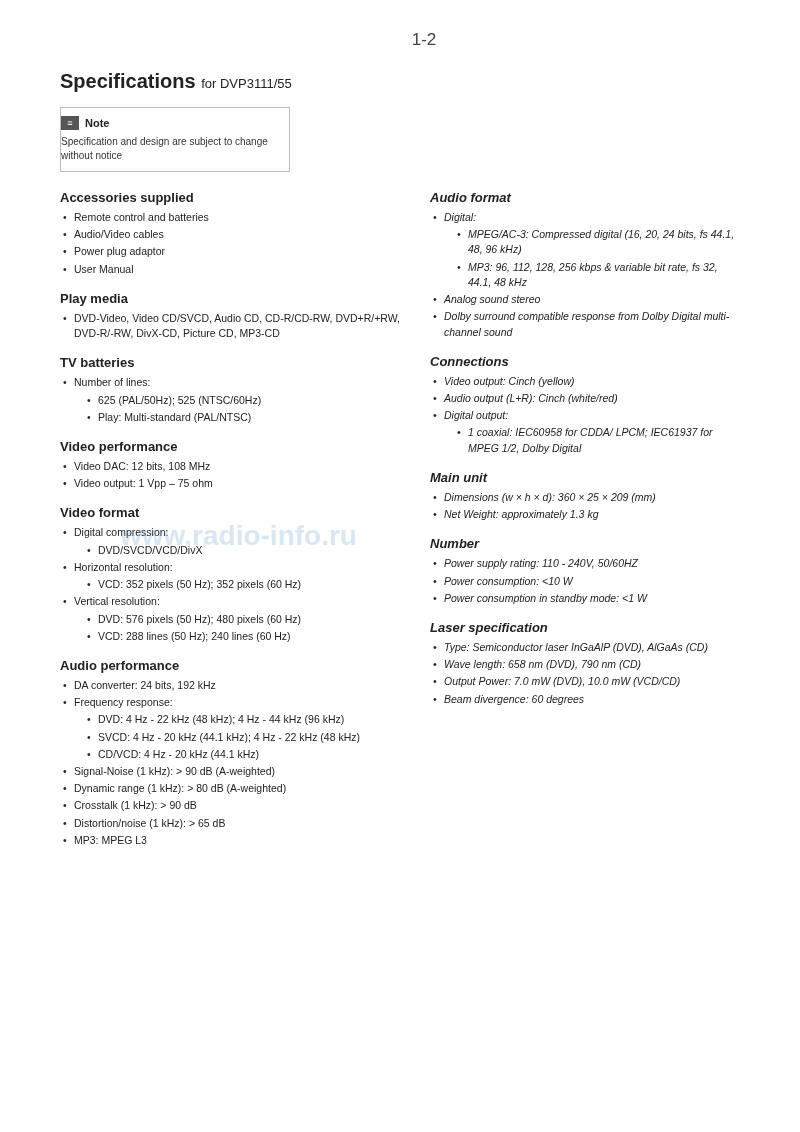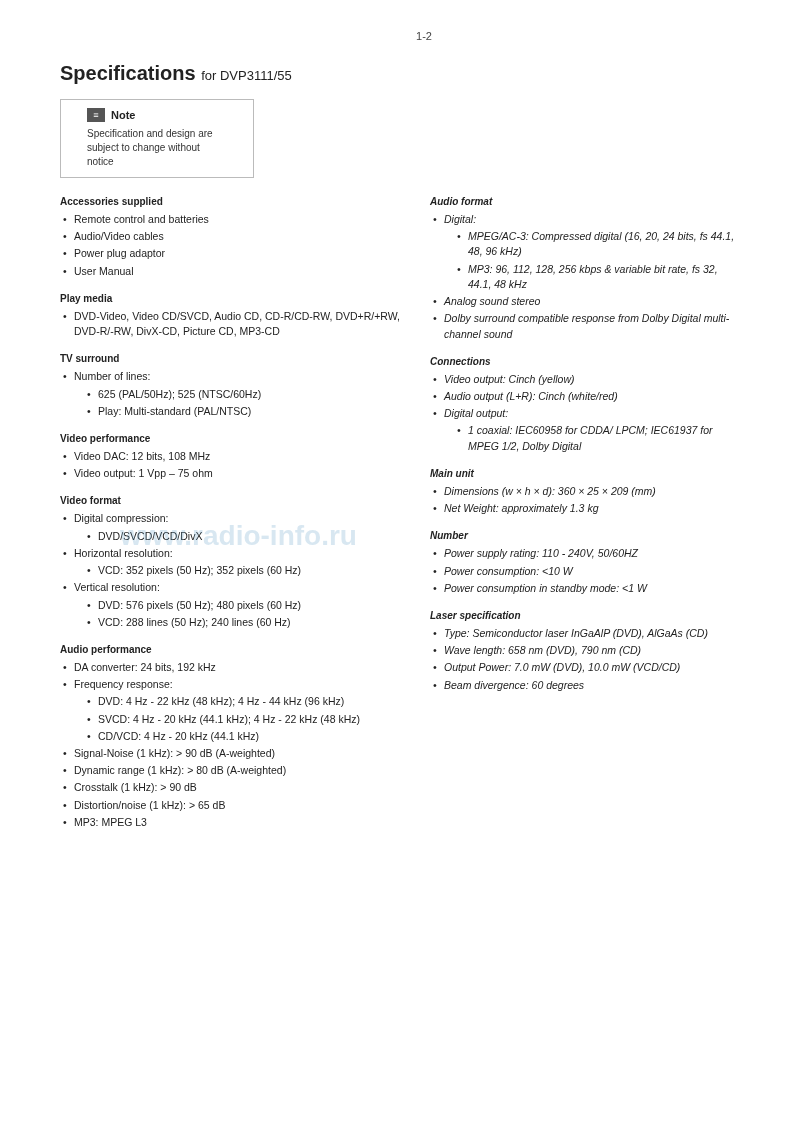--- a/index.html
+++ b/index.html
@@ -8,42 +8,42 @@
       font-family: Arial, sans-serif;
       font-size: 11px;
       color: #222;
       width: 800px;
       min-height: 1132px;
       position: relative;
     }
     .page-number {
       text-align: center;
       padding-top: 30px;
-      font-size: 11px;
+      font-size: 17px;
       color: #444;
       margin-bottom: 20px;
       padding-left: 48px;
     }
     .main-content {
       padding: 0 60px;
     }
     .page-title {
       font-size: 20px;
       font-weight: bold;
       margin-bottom: 14px;
     }
     .page-title span.normal {
       font-weight: normal;
       font-size: 13px;
     }
     .note-box {
       border: 1px solid #bbb;
-      padding: 8px 26px;
+      padding: 8px 0;
       margin-bottom: 18px;
-      width: 194px;
+      width: 230px;
       font-size: 10.5px;
     }
     .note-header {
       display: flex;
       align-items: center;
       margin-bottom: 5px;
       font-size: 11px;
       font-weight: bold;
     }
     .note-icon {
@@ -76,21 +76,21 @@
     }
     .col-right {
       flex: 1;
       font-style: italic;
     }
     .section {
       margin-bottom: 14px;
     }
     .section-title {
       font-weight: bold;
-      font-size: 10px;
+      font-size: 13px;
       margin-bottom: 5px;
     }
     ul.spec-list {
       list-style: none;
       padding-left: 0;
     }
     ul.spec-list > li {
       padding-left: 14px;
       position: relative;
       margin-bottom: 2px;
@@ -164,21 +164,21 @@
             <li>User Manual</li>
           </ul>
         </div>
         <div class="section">
           <div class="section-title">Play media</div>
           <ul class="spec-list">
             <li>DVD-Video, Video CD/SVCD, Audio CD, CD-R/CD-RW, DVD+R/+RW, DVD-R/-RW, DivX-CD, Picture CD, MP3-CD</li>
           </ul>
         </div>
         <div class="section">
-          <div class="section-title">TV surround</div>
+          <div class="section-title">TV batteries</div>
           <ul class="spec-list">
             <li>Number of lines:<ul>
                 <li>625 (PAL/50Hz); 525 (NTSC/60Hz)</li>
                 <li>Play: Multi-standard (PAL/NTSC)</li>
               </ul></li>
           </ul>
         </div>
         <div class="section">
           <div class="section-title">Video performance</div>
           <ul class="spec-list">

